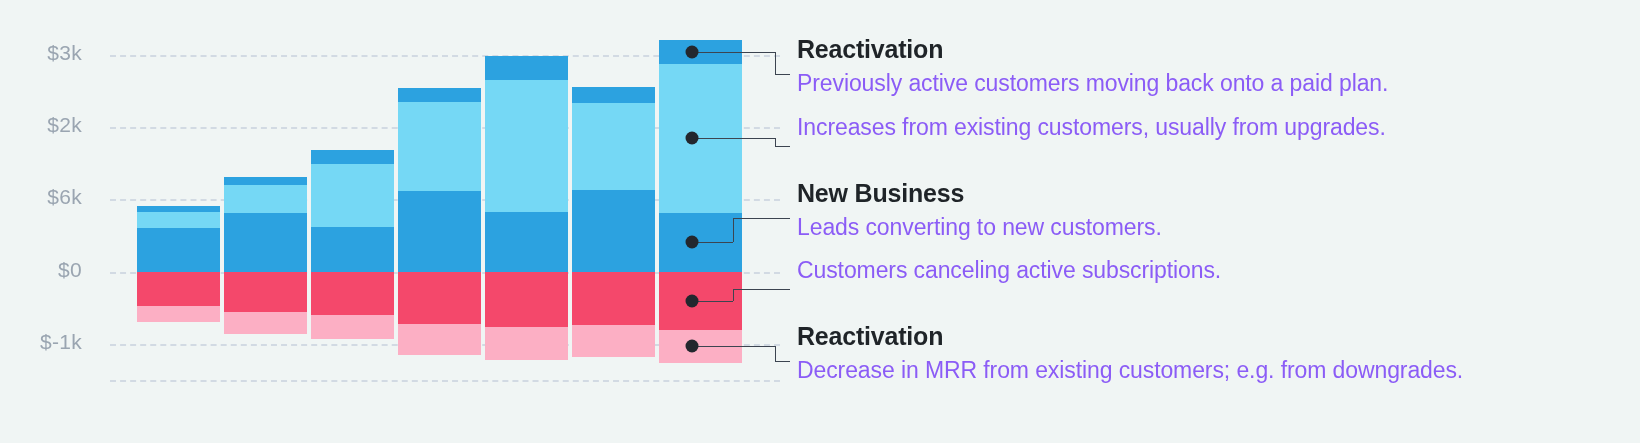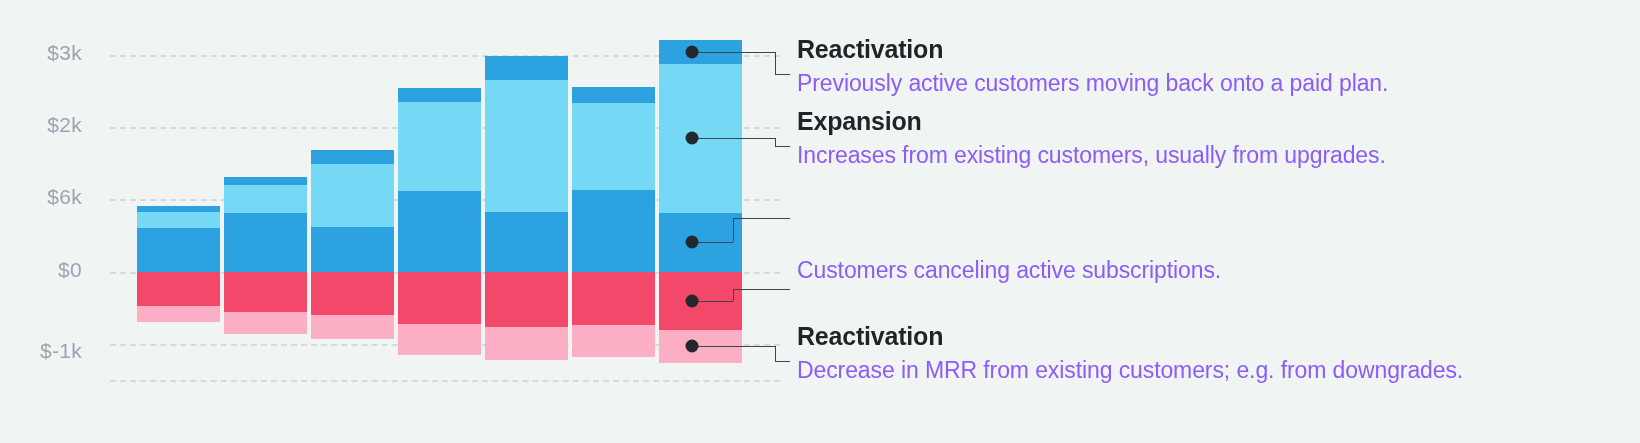--- a/index.html
+++ b/index.html
@@ -62,21 +62,21 @@
         <div class="gridline" style="top: 191.444px;"></div>
         <div class="gridline" style="top: 263.667px;"></div>
         <div class="gridline" style="top: 335.889px;"></div>
         <div class="gridline" style="top: 372px;"></div>
       </div>
     <div id="axis-labels">
         <div class="axis-label" style="top: 33px;">$3k</div>
         <div class="axis-label" style="top: 105.222px; text-align: right;">$2k</div>
         <div class="axis-label" style="top: 177.444px;">$6k</div>
         <div class="axis-label" style="top: 249.667px;">$0</div>
-        <div class="axis-label" style="top: 321.889px; margin-top: 9px;">$-1k</div>
+        <div class="axis-label" style="top: 321.889px;">$-1k</div>
       </div>
     <div class="plot" id="plot">
         <div class="bar-group" style="left: 137px; width: 83px; top: 0px; height: 443px;">
           <div class="seg" style="top: 220.333px; height: 43.3333px; background: rgb(44, 162, 224);"></div>
           <div class="seg" style="top: 203.722px; height: 16.6111px; background: rgb(117, 216, 245);"></div>
           <div class="seg" style="top: 197.944px; height: 5.77778px; background: rgb(44, 162, 224);"></div>
           <div class="seg" style="top: 263.667px; height: 34.6667px; background: rgb(244, 72, 107);"></div>
           <div class="seg" style="top: 298.333px; height: 15.8889px; background: rgb(252, 175, 196);"></div>
         </div>
         <div class="bar-group" style="left: 224px; width: 83px; top: 0px; height: 443px;">
@@ -155,22 +155,25 @@
         </div>
       </div>
   </div>
 
   <div class="legend" id="legend">
       <div class="legend-item" style="top: 36px;">
         <div class="legend-title">Reactivation</div>
         <div class="legend-desc">Previously active customers moving back onto a paid plan.</div>
       </div>
       <div class="legend-item" style="top: 108px;">
-        <div class="legend-title">Expansion</div>
         <div class="legend-desc">Increases from existing customers, usually from upgrades.</div>
+      </div>
+      <div class="legend-item" style="top: 180px;">
+        <div class="legend-title">New Business</div>
+        <div class="legend-desc">Leads converting to new customers.</div>
       </div>
       <div class="legend-item" style="top: 251px;">
         <div class="legend-desc">Customers canceling active subscriptions.</div>
       </div>
       <div class="legend-item" style="top: 323px;">
         <div class="legend-title">Reactivation</div>
         <div class="legend-desc">Decrease in MRR from existing customers; e.g. from downgrades.</div>
       </div>
     </div>
 

